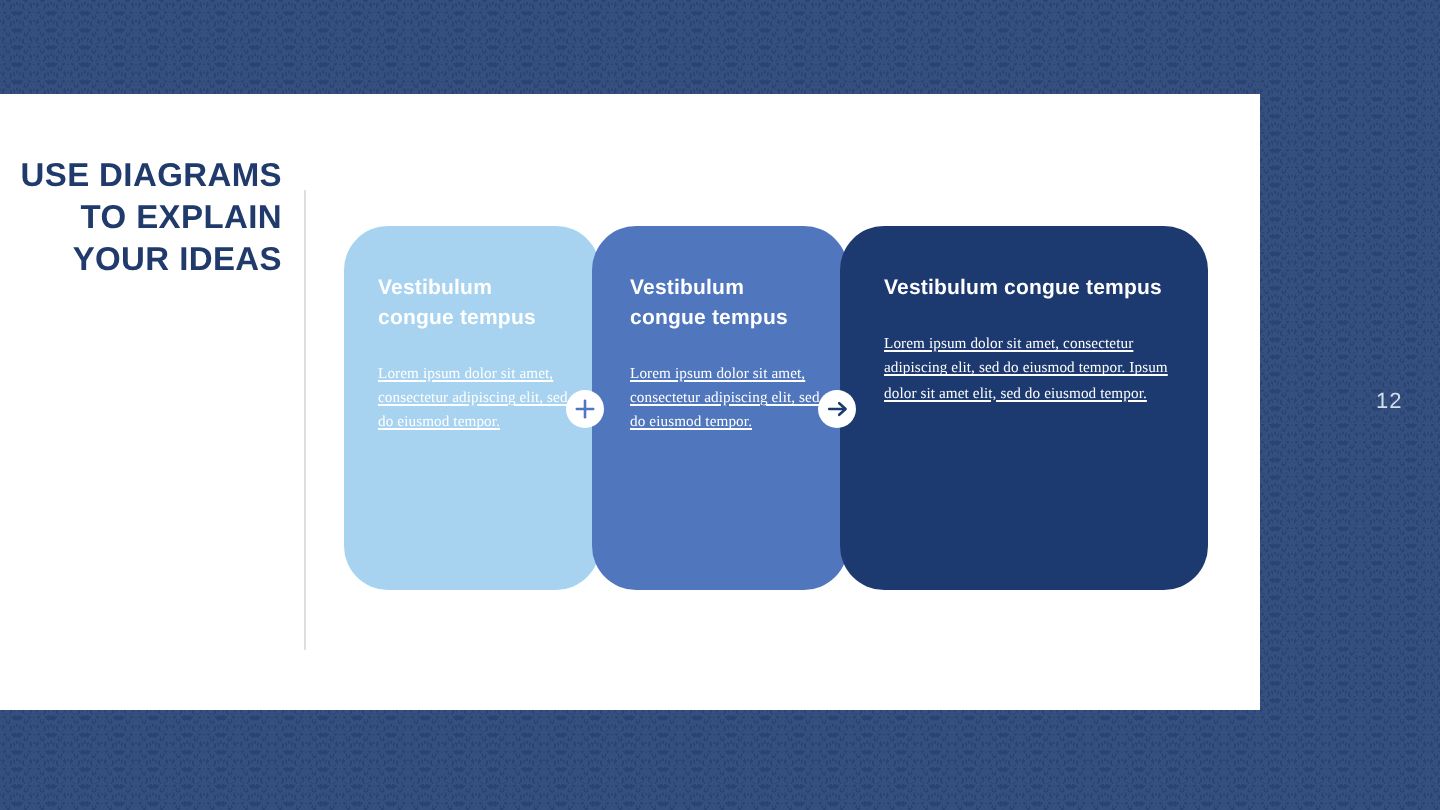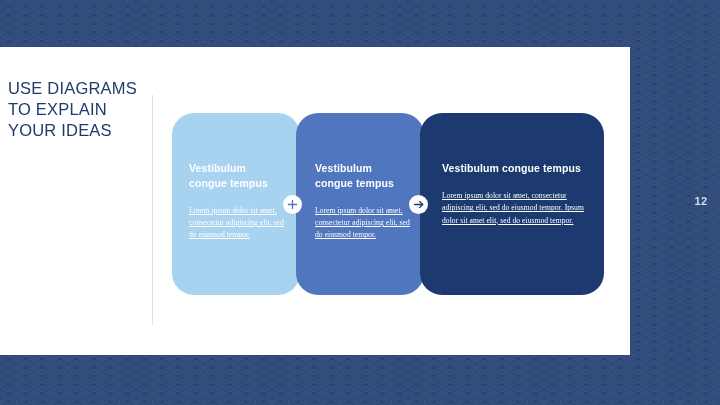--- a/index.html
+++ b/index.html
@@ -33,41 +33,42 @@
   #panel {
     position:absolute; left:0; top:47px;
     width:630px; height:308px;
     background:#ffffff;
   }
 
   
   #title {
     position:absolute; left:8px; top:78px;
     width:133px;
+    text-align:right;
     font-family:"Liberation Sans Narrow","Liberation Sans", sans-serif;
-    font-weight:normal;
+    font-weight:bold;
     font-size:16.5px;
     line-height:1.27;
     letter-spacing:0.2px;
     color:#1f3a6b;
     text-transform:uppercase;
   }
 
   
   #divider {
     position:absolute; left:152px; top:95px;
     width:1px; height:230px;
     background:#dedede;
   }
 
   
   .card {
     position:absolute;
     top:113px; height:182px;
-    padding-top:48px;
+    padding-top:24px;
     color:#ffffff;
   }
   #card-1 {
     left:172px; width:128px;
     background:#a7d3f0;
     border-radius:22px 22px 22px 22px;
     padding-left:17px; padding-right:14px;
     z-index:1;
   }
   #card-2 {
@@ -109,22 +110,22 @@
     display:flex;
     align-items:center;
     justify-content:center;
   }
   #connector-plus  { left:283px; top:195px; }
   #connector-arrow { left:409px; top:195px; }
 
   
   #page-number {
     position:absolute; left:688px; top:195px;
-    width:26px; text-align:center;
-    font-size:11px; font-weight:bold;
+    width:26px; text-align:left;
+    font-size:11px; font-weight:normal;
     color:#d5deec;
     letter-spacing:0.5px;
   }
 </style>
 </head>
 <body>
 
 <div id="wave-bg"></div>
 
 <div id="panel"></div>

